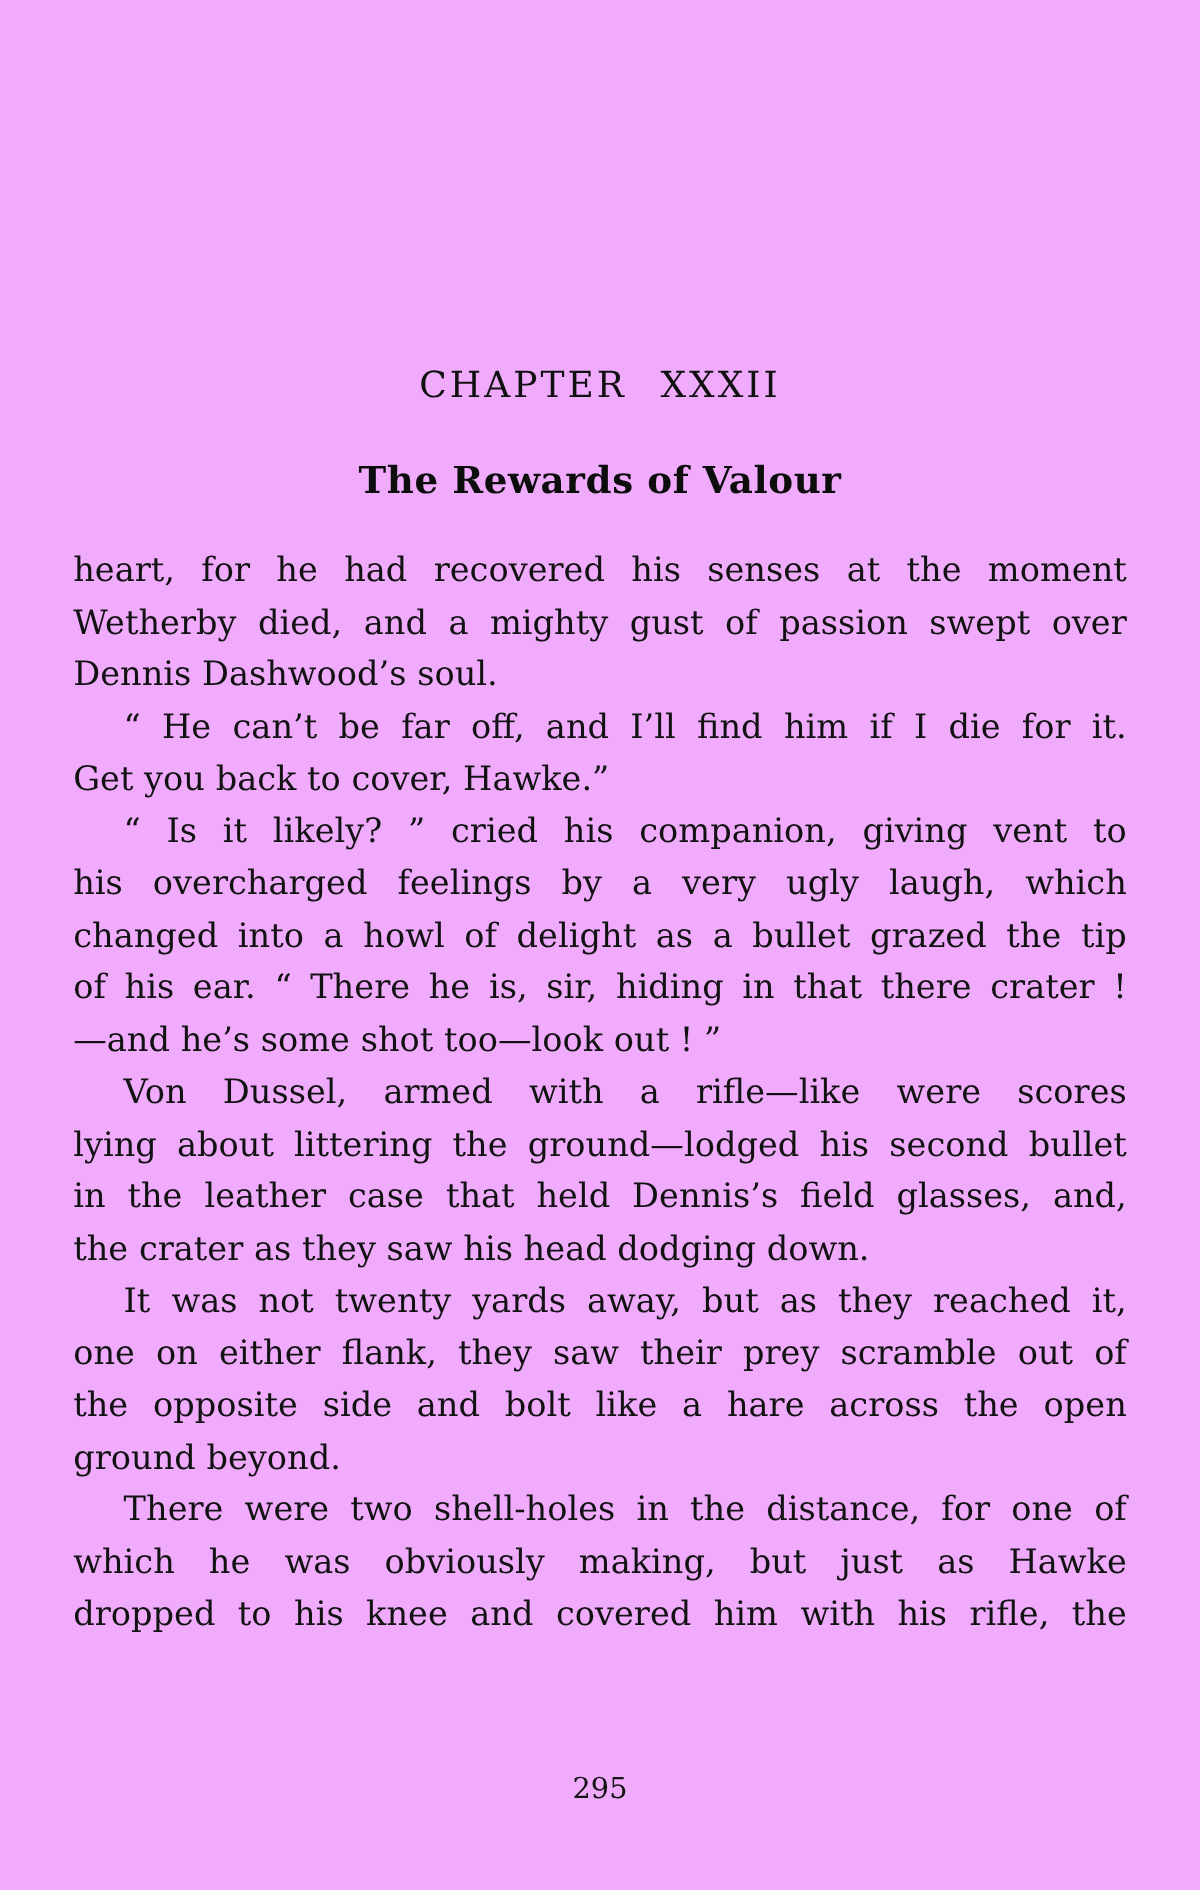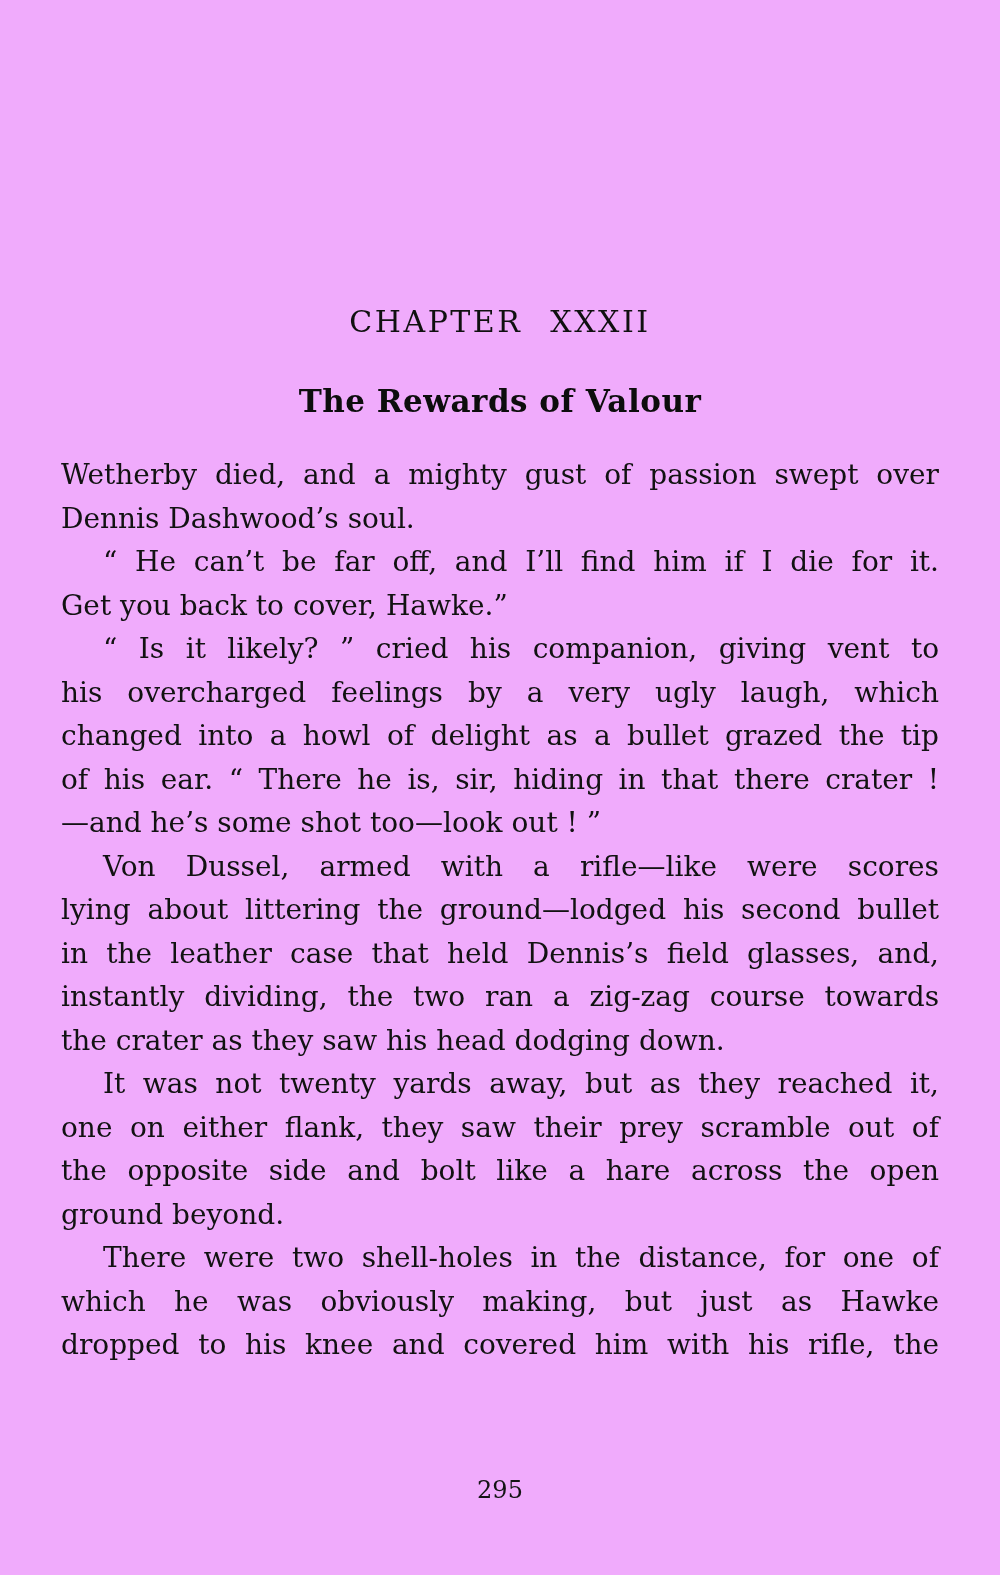--- a/index.html
+++ b/index.html
@@ -81,39 +81,39 @@
   }
 </style>
 </head>
 <body>
 
 <div class="page">
   <h1 class="chapter-heading">CHAPTER XXXII</h1>
   <h2 class="chapter-title">The Rewards of Valour</h2>
   <div class="body-text">
       <div class="para">
+        <div class="line">heart, for he had recovered his senses at the moment</div>
         <div class="line">Wetherby died, and a mighty gust of passion swept over</div>
         <div class="line lastline">Dennis Dashwood’s soul.</div>
       </div>
       <div class="para indent">
         <div class="line">“ He can’t be far off, and I’ll find him if I die for it.</div>
         <div class="line lastline">Get you back to cover, Hawke.”</div>
       </div>
       <div class="para indent">
         <div class="line">“ Is it likely? ” cried his companion, giving vent to</div>
         <div class="line">his overcharged feelings by a very ugly laugh, which</div>
         <div class="line">changed into a howl of delight as a bullet grazed the tip</div>
         <div class="line">of his ear.  “ There he is, sir, hiding in that there crater !</div>
         <div class="line lastline">—and he’s some shot too—look out ! ”</div>
       </div>
       <div class="para indent">
         <div class="line">Von Dussel, armed with a rifle—like were scores</div>
         <div class="line">lying about littering the ground—lodged his second bullet</div>
         <div class="line">in the leather case that held Dennis’s field glasses, and,</div>
-        <div class="line">instantly dividing, the two ran a zig-zag course towards</div>
         <div class="line lastline">the crater as they saw his head dodging down.</div>
       </div>
       <div class="para indent">
         <div class="line">It was not twenty yards away, but as they reached it,</div>
         <div class="line">one on either flank, they saw their prey scramble out of</div>
         <div class="line">the opposite side and bolt like a hare across the open</div>
         <div class="line lastline">ground beyond.</div>
       </div>
       <div class="para indent continues">
         <div class="line">There were two shell-holes in the distance, for one of</div>

